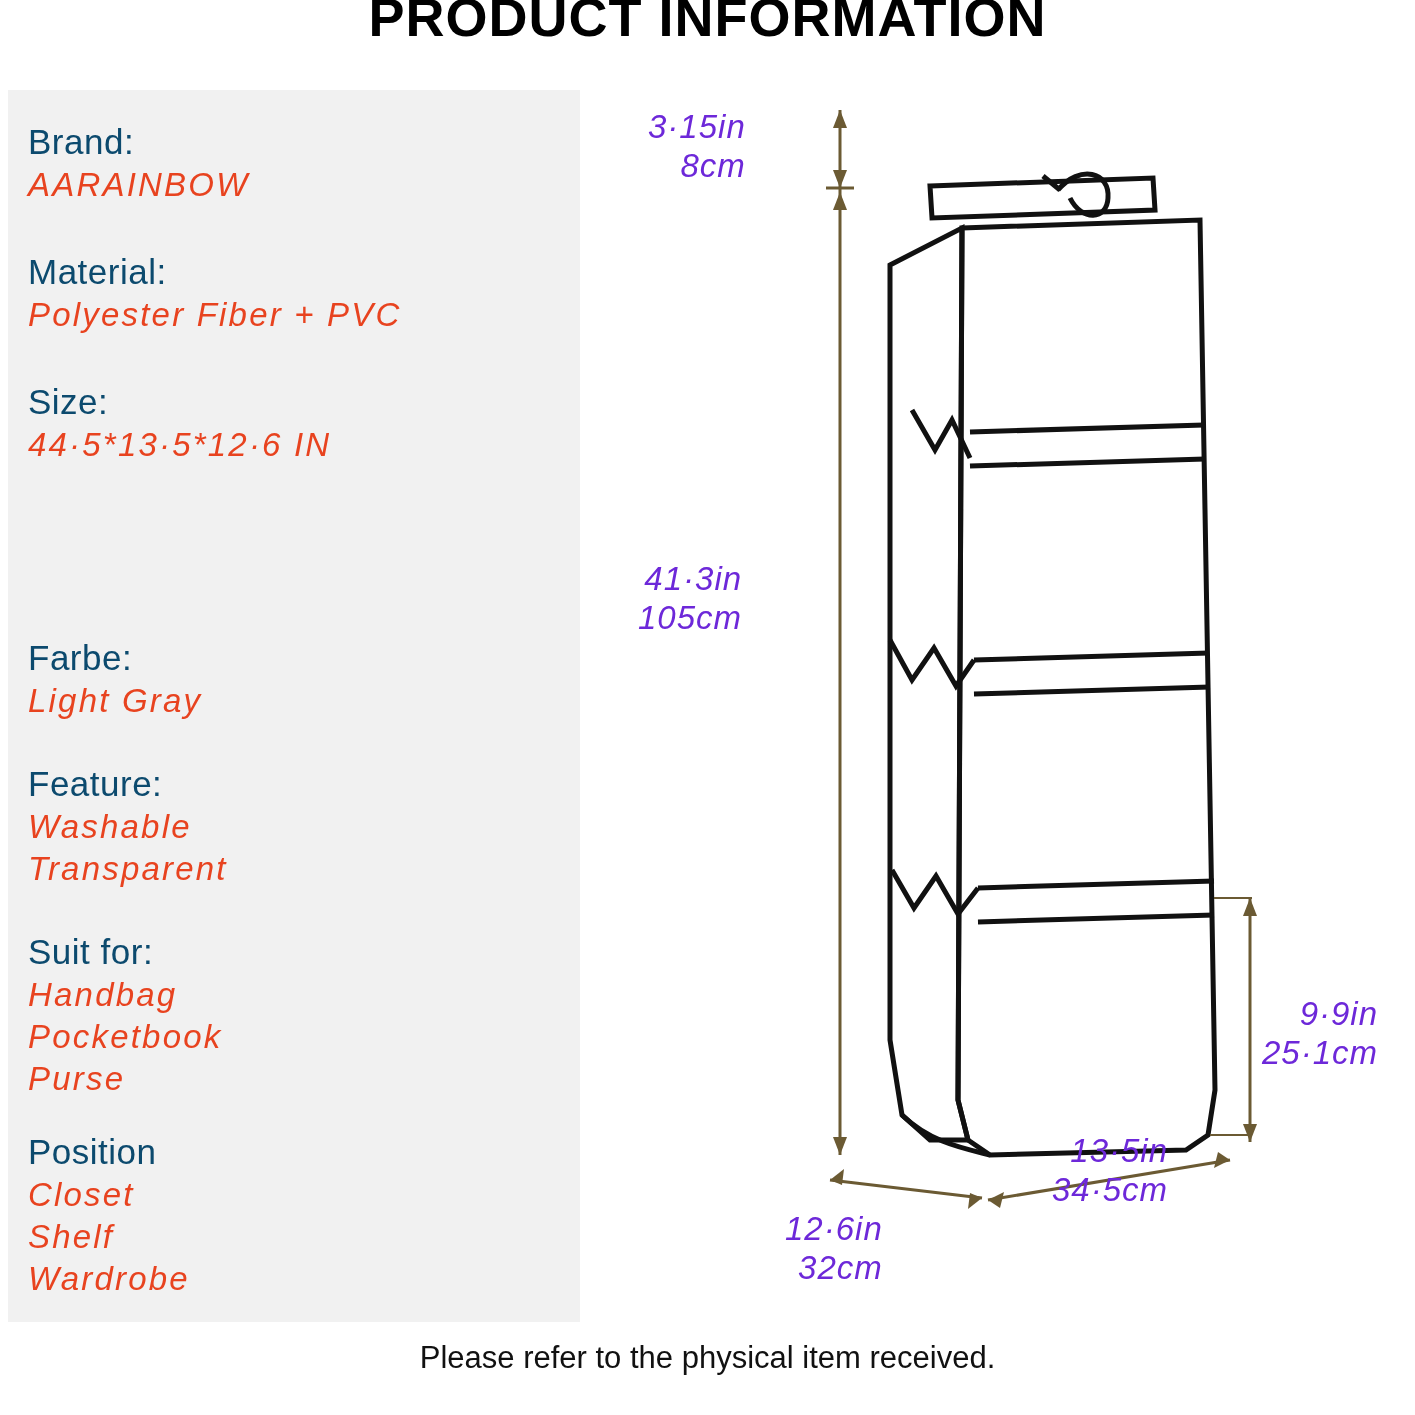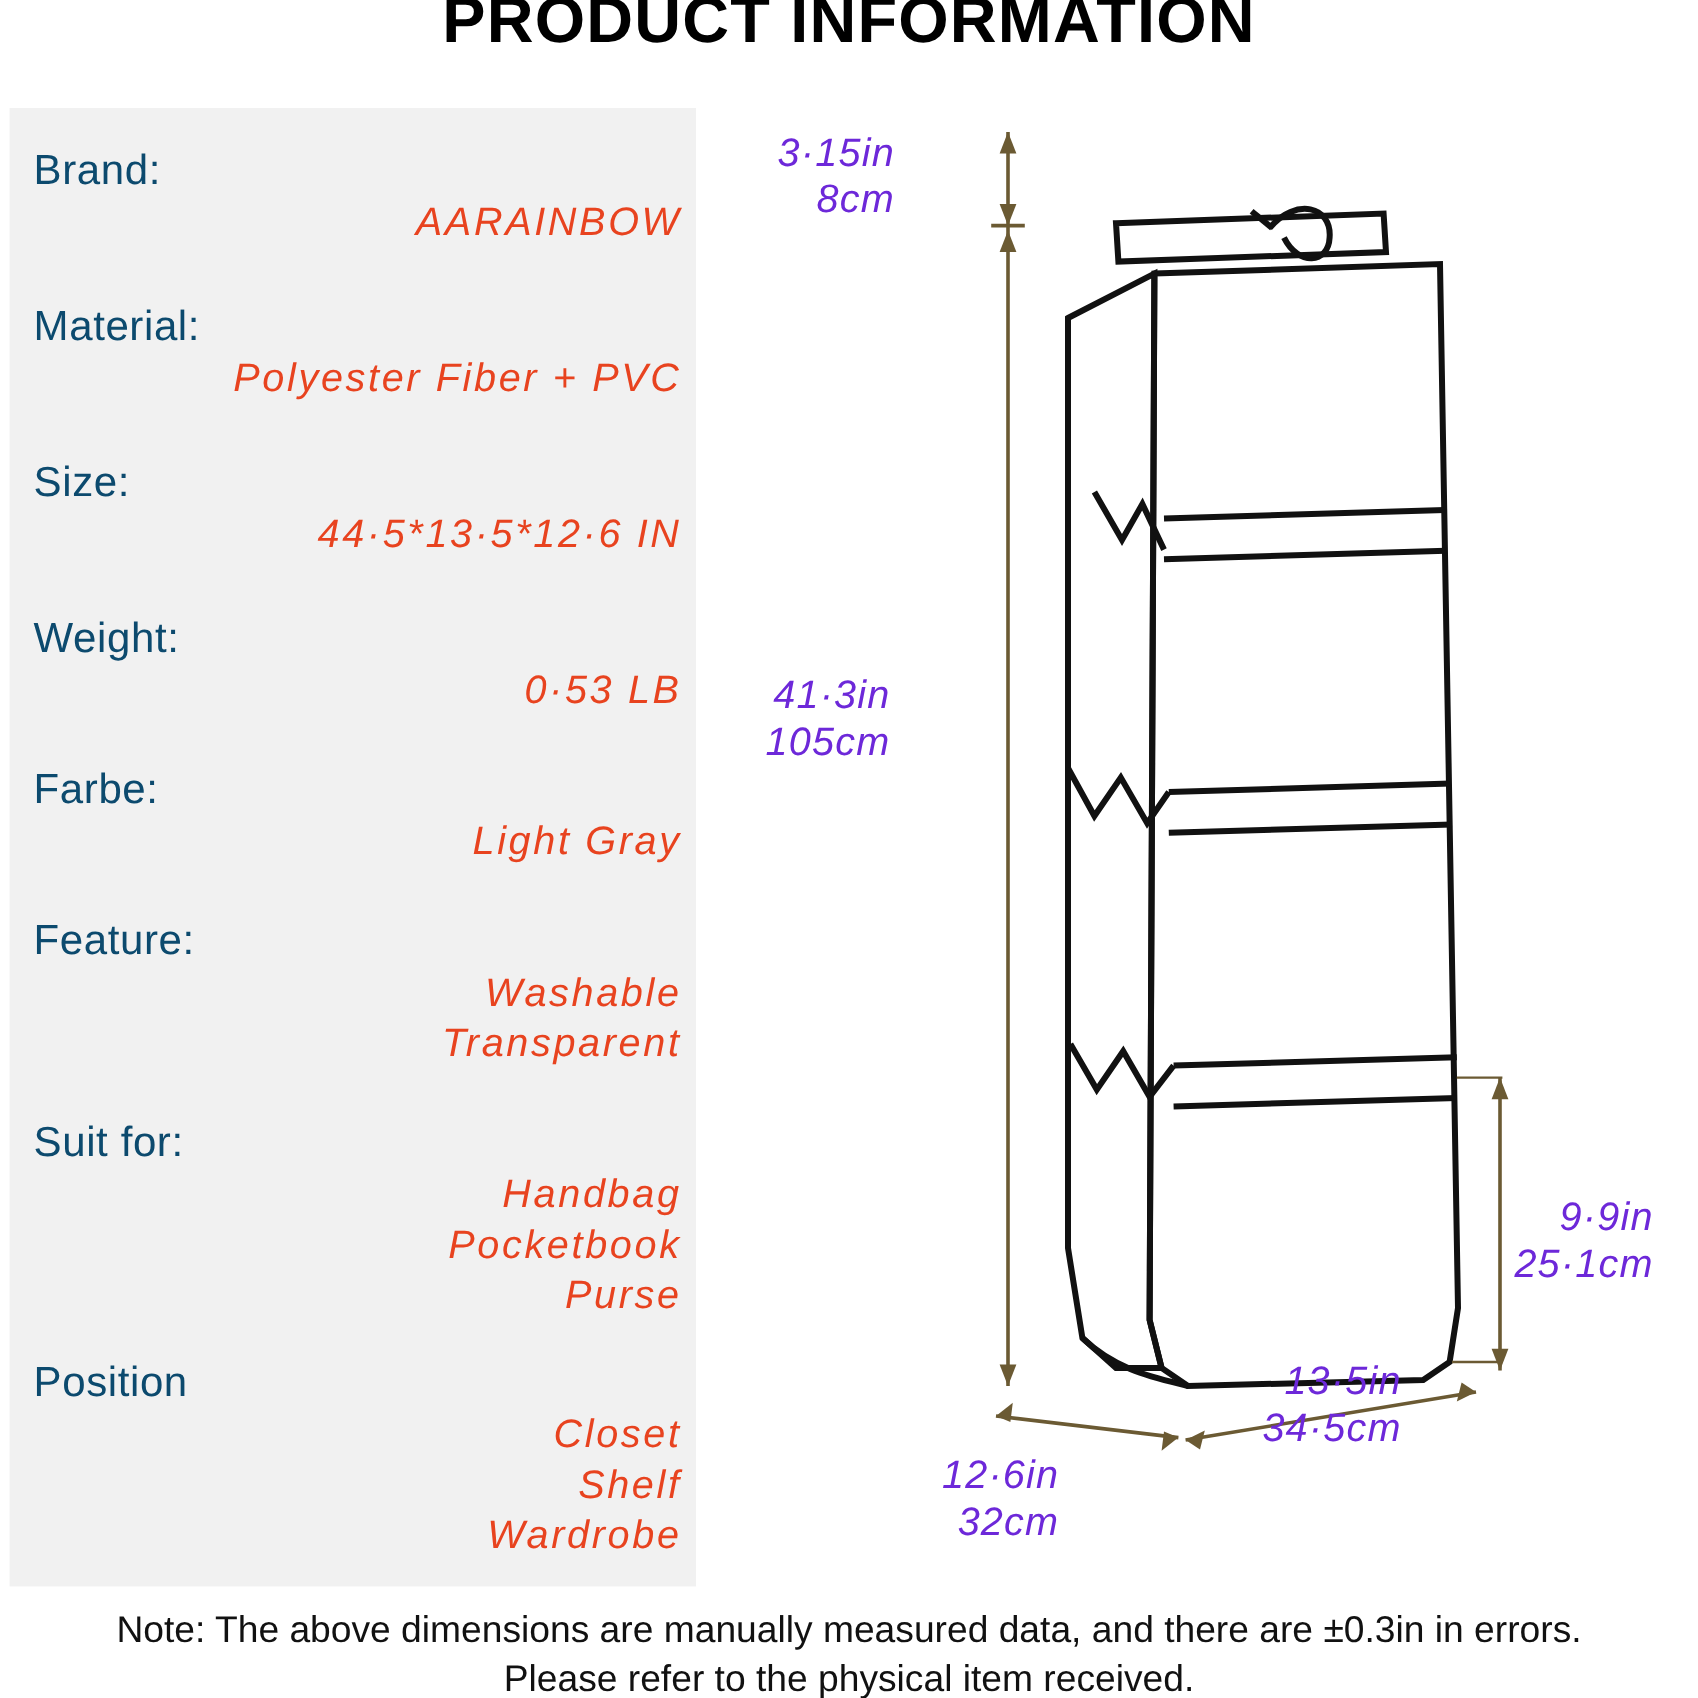--- a/index.html
+++ b/index.html
@@ -55,21 +55,20 @@
     letter-spacing: 0.5px;
   }
   .info-value {
     font-size: 33px;
     color: #e8431f;
     font-style: italic;
     font-family: "Liberation Sans", sans-serif;
     line-height: 1.28;
     letter-spacing: 2.2px;
     font-weight: 500;
-    text-align: right;
   }
   
   #diagram {
     position: absolute;
     left: 590px;
     top: 80px;
     width: 820px;
     height: 1240px;
   }
   .dim-text {
@@ -114,24 +113,20 @@
     <div class="info-block" style="top:160px;">
       <div class="info-label">Material:</div>
       <div class="info-value">Polyester Fiber + PVC</div>
     </div>
 
     <div class="info-block" style="top:290px;">
       <div class="info-label">Size:</div>
       <div class="info-value">44·5*13·5*12·6 IN</div>
     </div>
 
-    <div class="info-block" style="top:420px;">
-      <div class="info-label">Weight:</div>
-      <div class="info-value">0·53 LB</div>
-    </div>
 
     <div class="info-block" style="top:672px;">
       <div class="info-label">Feature:</div>
       <div class="info-value">Washable</div>
       <div class="info-value">Transparent</div>
     </div>
 
     <div class="info-block" style="top:546px;">
       <div class="info-label">Farbe:</div>
       <div class="info-value">Light Gray</div>
@@ -245,17 +240,16 @@
     </div>
 
     <div class="dim-text" style="left:462px; top:1052px;">
       <span>13·5in</span><br>
       <span>34·5cm</span>
     </div>
 
   </div>
 
   <div id="note">
-    <span>Note: The above dimensions are manually measured data, and there are ±0.3in in errors.</span>
     <span class="l2">Please refer to the physical item received.</span>
   </div>
 
 </div>
 
 </body></html>

